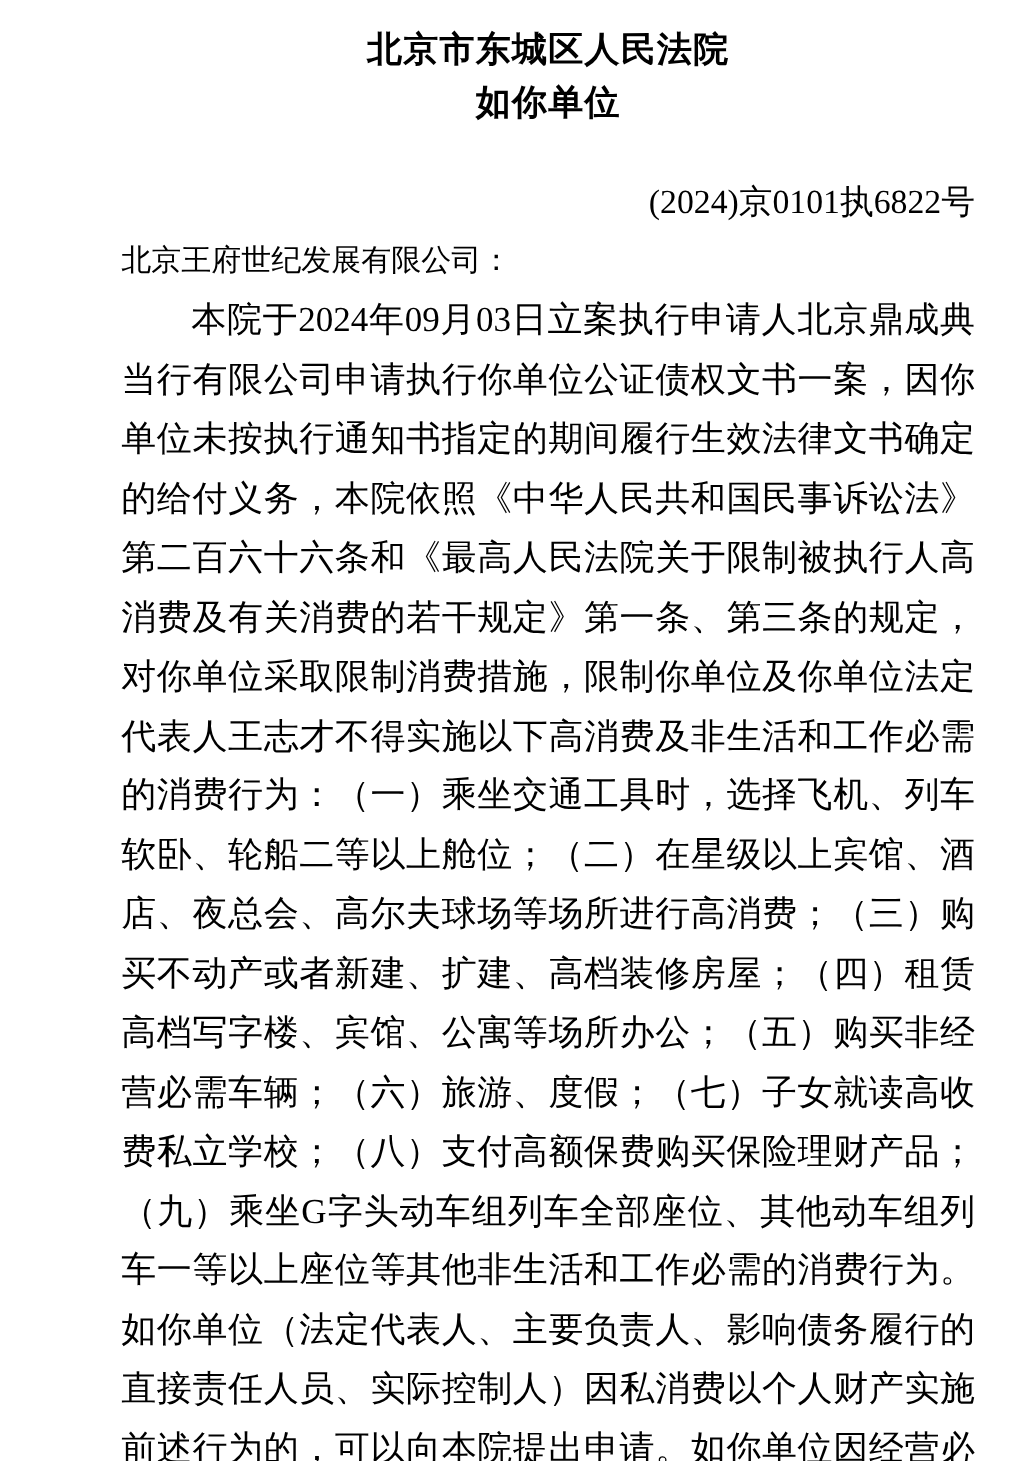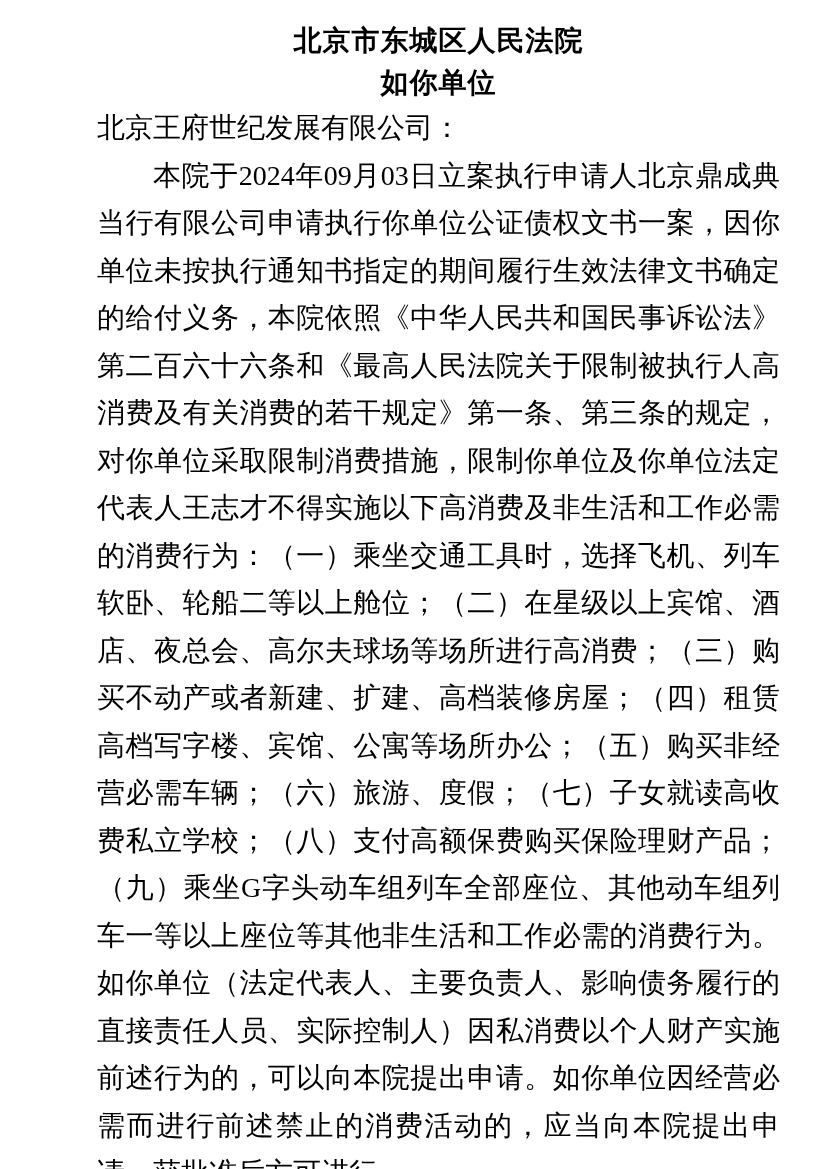--- a/index.html
+++ b/index.html
@@ -27,34 +27,35 @@
     line-height: 42px;
     letter-spacing: 1px;
   }
   .case-number {
     margin-top: 34px;
     text-align: right;
     font-size: 27px;
     line-height: 47.5px;
   }
   .addressee {
-    font-size: 28px;
+    font-size: 24px;
     line-height: 47.5px;
   }
   .body-text {
     margin: 0;
     font-size: 28px;
     line-height: 47.5px;
     text-align: justify;
     text-justify: inter-ideograph;
     text-indent: 2em;
     word-break: break-all;
   }
 </style>
 </head>
 <body>
 
 <div class="page">
   <div class="court-name">北京市东城区人民法院</div>
   <div class="doc-title">如你单位</div>
+  <div class="case-number">(2024)京0101执6822号</div>
   <div class="addressee">北京王府世纪发展有限公司：</div>
   <p class="body-text">本院于2024年09月03日立案执行申请人北京鼎成典当行有限公司申请执行你单位公证债权文书一案，因你单位未按执行通知书指定的期间履行生效法律文书确定的给付义务，本院依照《中华人民共和国民事诉讼法》第二百六十六条和《最高人民法院关于限制被执行人高消费及有关消费的若干规定》第一条、第三条的规定，对你单位采取限制消费措施，限制你单位及你单位法定代表人王志才不得实施以下高消费及非生活和工作必需的消费行为：（一）乘坐交通工具时，选择飞机、列车软卧、轮船二等以上舱位；（二）在星级以上宾馆、酒店、夜总会、高尔夫球场等场所进行高消费；（三）购买不动产或者新建、扩建、高档装修房屋；（四）租赁高档写字楼、宾馆、公寓等场所办公；（五）购买非经营必需车辆；（六）旅游、度假；（七）子女就读高收费私立学校；（八）支付高额保费购买保险理财产品；（九）乘坐G字头动车组列车全部座位、其他动车组列车一等以上座位等其他非生活和工作必需的消费行为。如你单位（法定代表人、主要负责人、影响债务履行的直接责任人员、实际控制人）因私消费以个人财产实施前述行为的，可以向本院提出申请。如你单位因经营必需而进行前述禁止的消费活动的，应当向本院提出申请，获批准后方可进行。</p>
 </div>
 
 </body></html>

